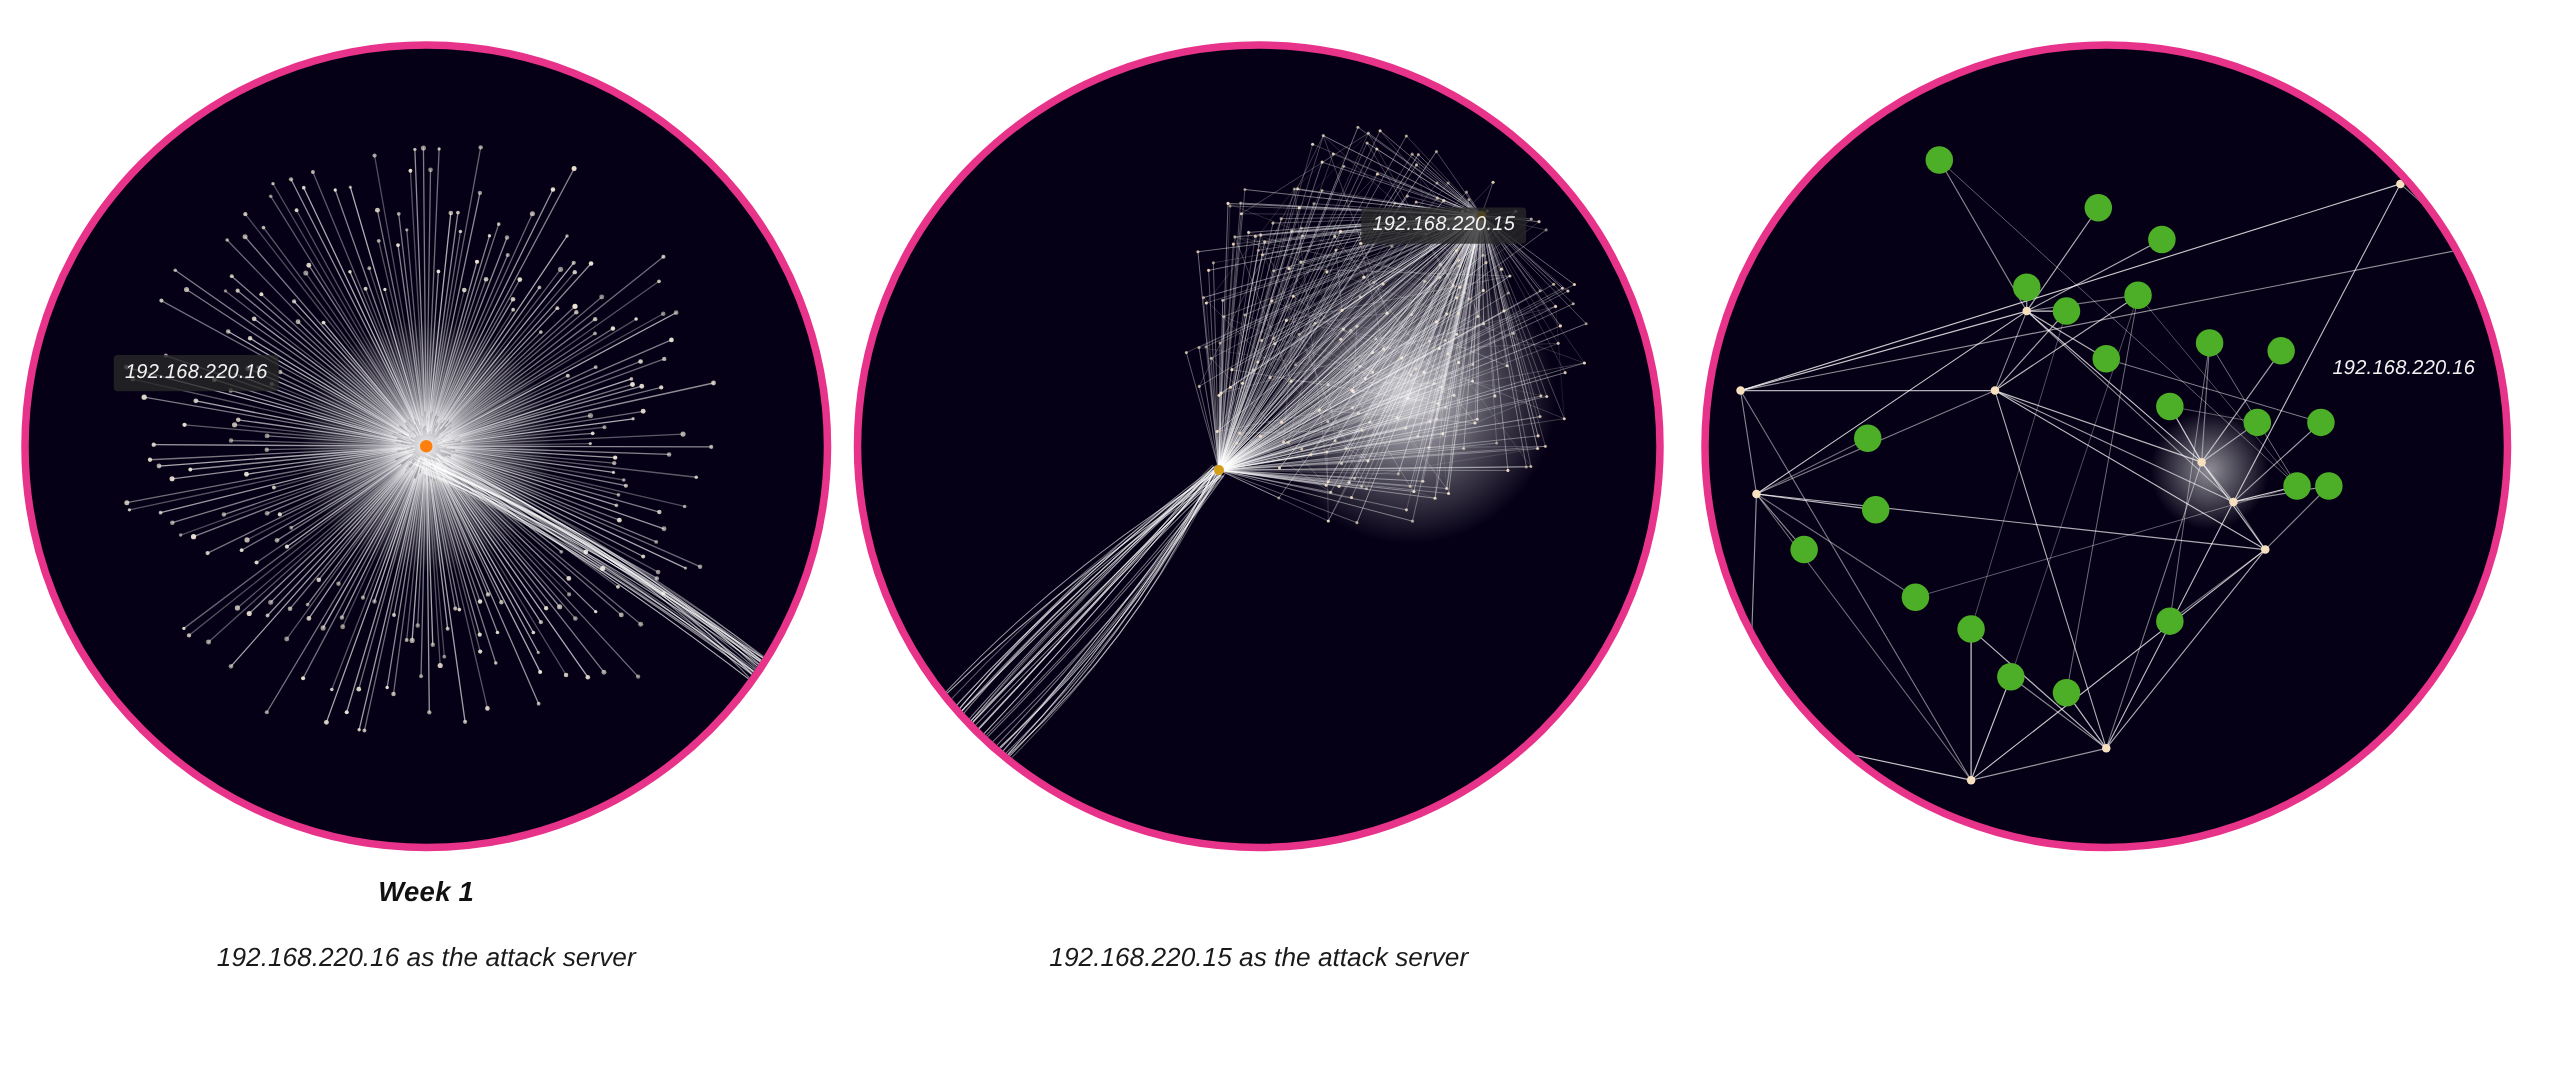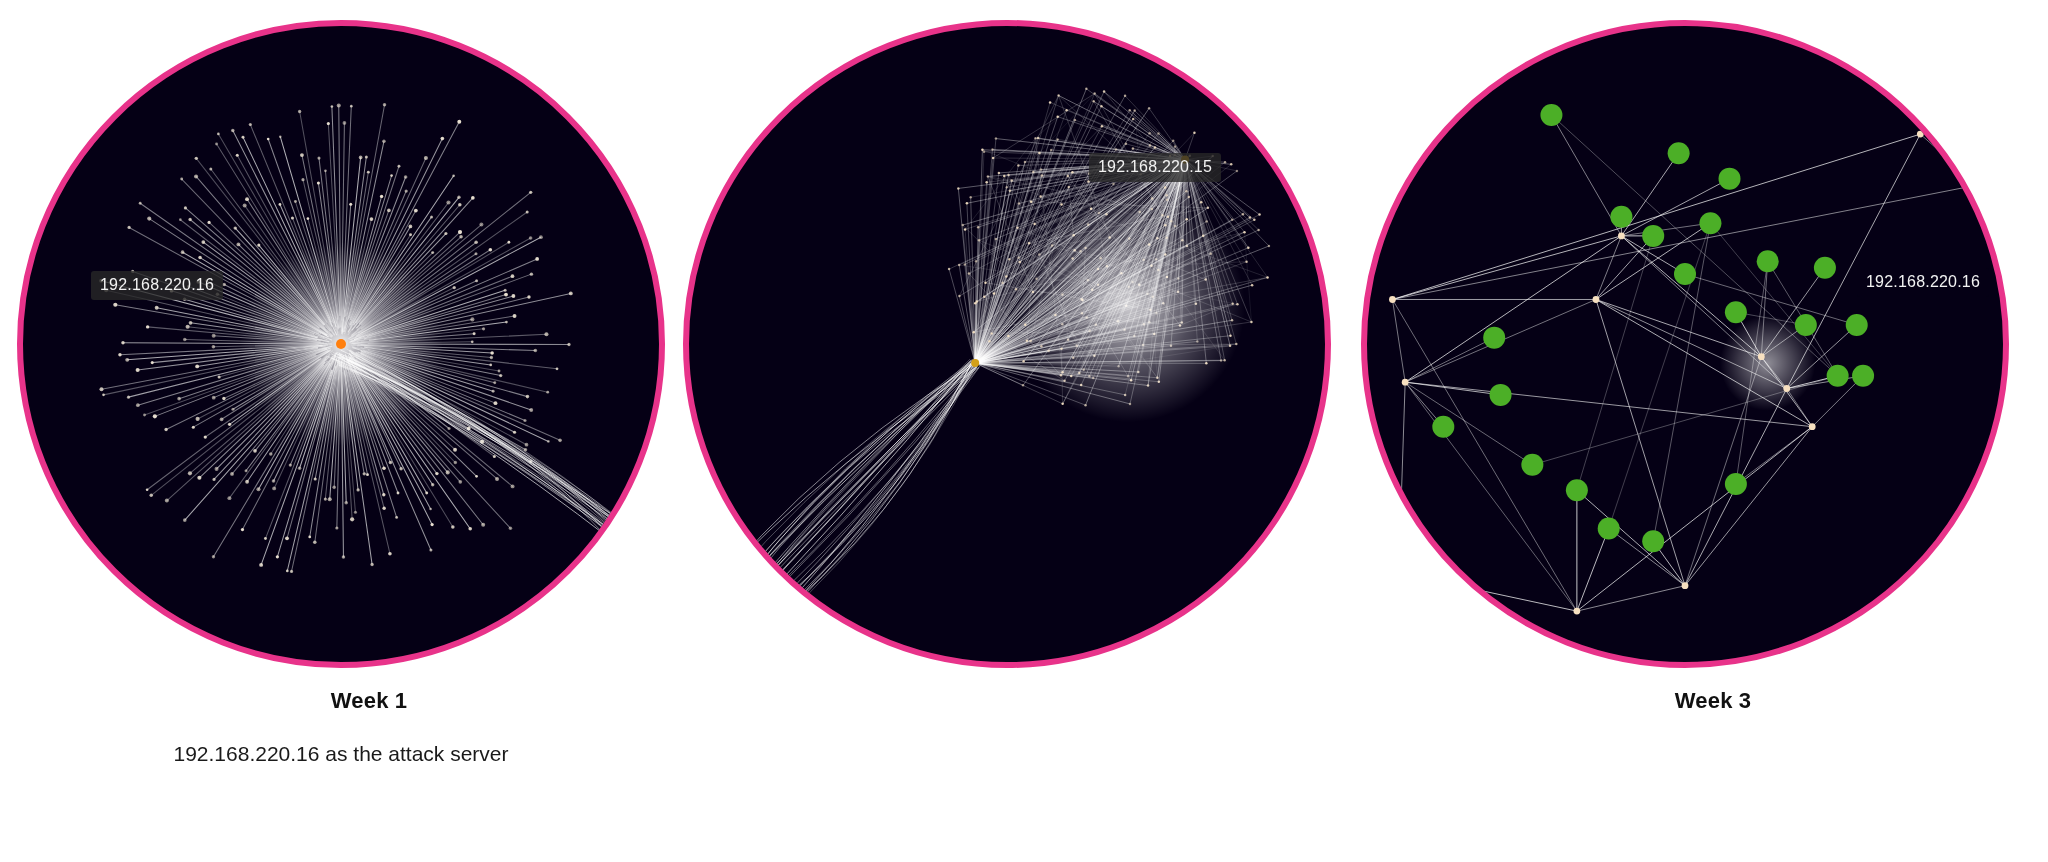--- a/index.html
+++ b/index.html
@@ -16,23 +16,24 @@
 
   #figure {
     position: relative;
     width: 2048px;
     height: 862px;
     background: #ffffff;
   }
 
   .panel {
     position: absolute;
-    top: 0;
+    top: 13px;
     width: 682px;
     height: 736px;
+    font-style: italic;
   }
   #panel-0 { left: 0px; }
   #panel-1 { left: 666px; }
   #panel-2 { left: 1344px; }
 
   .graph-circle {
     position: absolute;
     top: 20px;
     left: 17px;
     width: 636px;
@@ -58,21 +59,20 @@
     left: 0;
     width: 682px;
     text-align: center;
   }
   .caption-title {
     top: 688px;
     font-size: 22px;
     font-weight: bold;
     color: #111111;
     letter-spacing: 0.2px;
-    padding-left: 28px;
   }
   .caption-sub {
     top: 738px;
     font-size: 21px;
     color: #1a1a1a;
     line-height: 32px;
     padding: 0 84px;
     box-sizing: border-box;
   }
 
@@ -1460,20 +1460,21 @@
           <path d="M 285.68856198694556 339.98372348390524 Q 200.31010978298008 492.61708722944064 48.26499091234792 611.9171176416427" fill="none" stroke="#ffffff" stroke-width="0.85" stroke-opacity="0.6493839975795709"></path>
           <path d="M 281.9316946890205 337.9101940793172 Q 200.81653234789655 502.61346688786523 47.701370006772606 631.3167396964133" fill="none" stroke="#ffffff" stroke-width="0.85" stroke-opacity="0.6151739058201201"></path>
           <path d="M 286.7300422059372 334.6222852300108 Q 200.53233592063526 502.867145907109 37.00129630200001 632.4453399175405" fill="none" stroke="#ffffff" stroke-width="0.85" stroke-opacity="0.45346685192780567"></path>
           <path d="M 287.7342634706758 334.70137905228887 Q 203.60750945841133 508.681890995993 36.814088779480166 641.3290696063638" fill="none" stroke="#ffffff" stroke-width="0.85" stroke-opacity="0.3163579431711696"></path>
           <path d="M 284.162356347125 332.84054640812803 Q 216.6980070965737 494.3297753812652 61.233657846022396 611.8190043544024" fill="none" stroke="#ffffff" stroke-width="0.85" stroke-opacity="0.608274802705273"></path>
           <circle cx="496.08000000000004" cy="133.56" r="4" fill="#d4a017" fill-opacity="1"></circle>
           <circle cx="286.2" cy="337.08000000000004" r="4" fill="#d4a017" fill-opacity="1"></circle>
         </svg>
       <div class="tooltip tooltip-shaded" id="tooltip-1">192.168.220.15</div>
     </div>
+    <div class="caption caption-sub">192.168.220.15 as the attack server</div>
   </div>
 
   <div class="panel" id="panel-2">
     <div class="graph-circle">
       <svg class="graph-svg" id="svg-2" viewBox="0 0 636 636" preserveAspectRatio="none">
           <line x1="184.44" y1="89.04" x2="254.4" y2="209.88000000000002" stroke="#ffffff" stroke-width="0.95" stroke-opacity="0.5145266328752041" stroke-linecap="round"></line>
           <line x1="311.64" y1="127.2" x2="254.4" y2="209.88000000000002" stroke="#ffffff" stroke-width="0.95" stroke-opacity="0.677520448602736" stroke-linecap="round"></line>
           <line x1="362.52" y1="152.64" x2="254.4" y2="209.88000000000002" stroke="#ffffff" stroke-width="0.95" stroke-opacity="0.6616457474231721" stroke-linecap="round"></line>
           <line x1="254.4" y1="190.79999999999998" x2="254.4" y2="209.88000000000002" stroke="#ffffff" stroke-width="0.95" stroke-opacity="0.6271143821813165" stroke-linecap="round"></line>
           <line x1="286.2" y1="209.88000000000002" x2="254.4" y2="209.88000000000002" stroke="#ffffff" stroke-width="0.95" stroke-opacity="0.8077695656381547" stroke-linecap="round"></line>
@@ -1575,16 +1576,15 @@
           <circle cx="76.32" cy="400.68" r="11" fill="#4caf27" fill-opacity="1"></circle>
           <circle cx="165.36" cy="438.84" r="11" fill="#4caf27" fill-opacity="1"></circle>
           <circle cx="209.88000000000002" cy="464.28" r="11" fill="#4caf27" fill-opacity="1"></circle>
           <circle cx="368.88" cy="457.91999999999996" r="11" fill="#4caf27" fill-opacity="1"></circle>
           <circle cx="241.68" cy="502.44" r="11" fill="#4caf27" fill-opacity="1"></circle>
           <circle cx="286.2" cy="515.1600000000001" r="11" fill="#4caf27" fill-opacity="1"></circle>
           <circle cx="31.8" cy="546.96" r="11" fill="#4caf27" fill-opacity="1"></circle>
         </svg>
       <div class="tooltip tooltip-plain" id="tooltip-2">192.168.220.16</div>
     </div>
-    <div class="caption caption-title">Week 3</div>
   </div>
 
 </div>
 
 </body></html>

